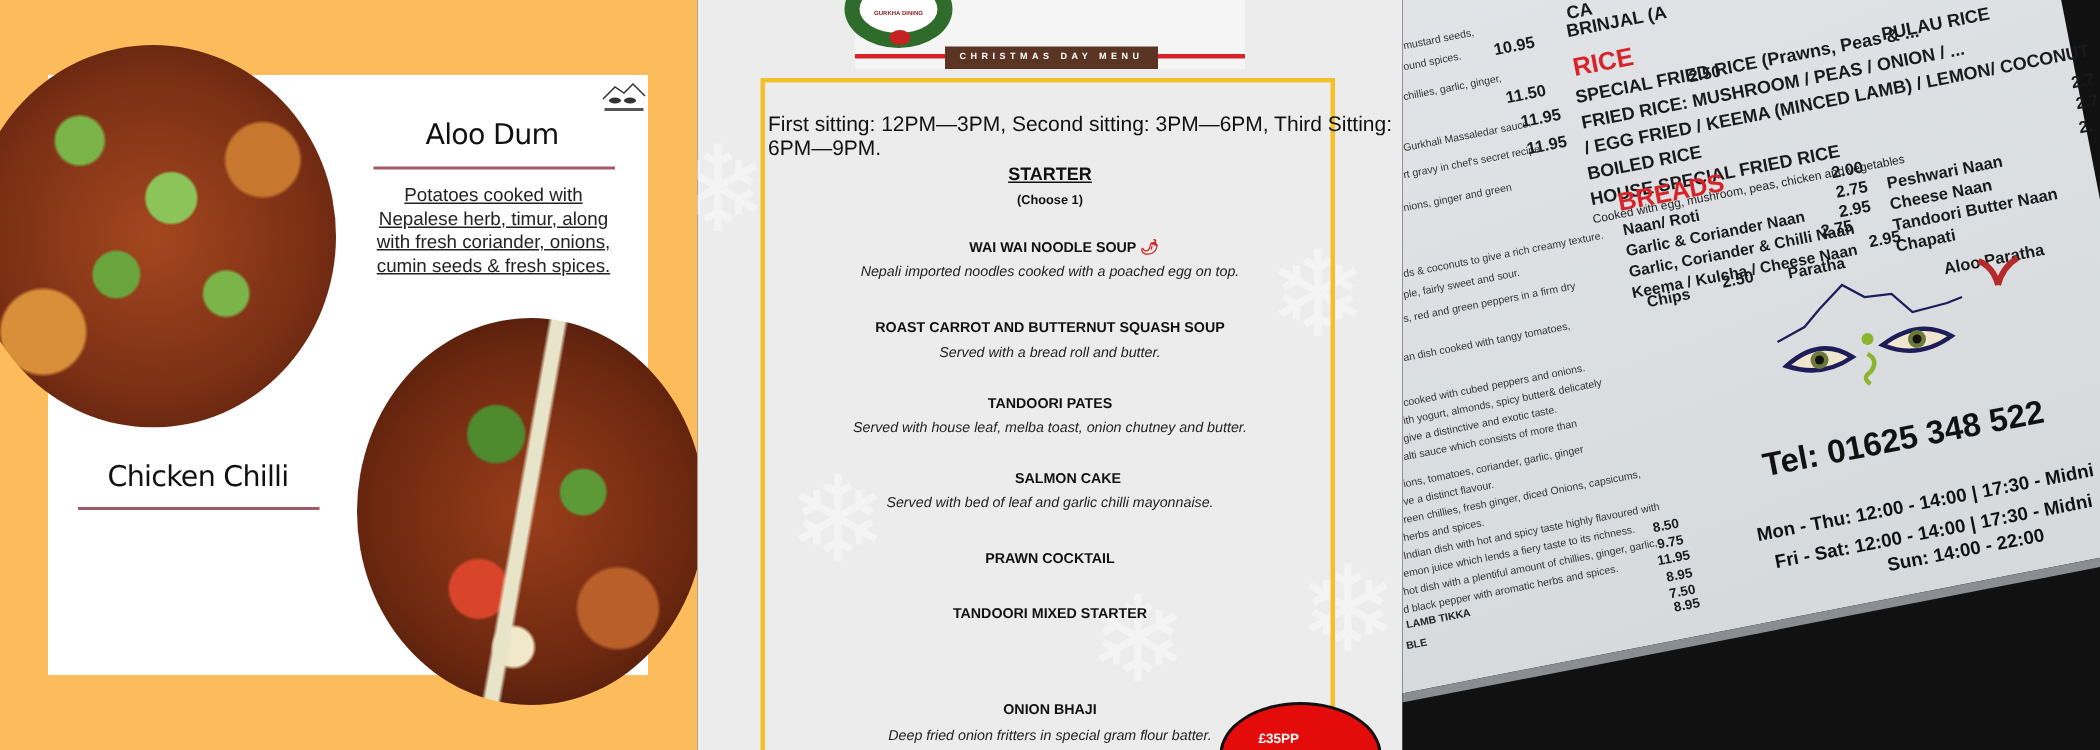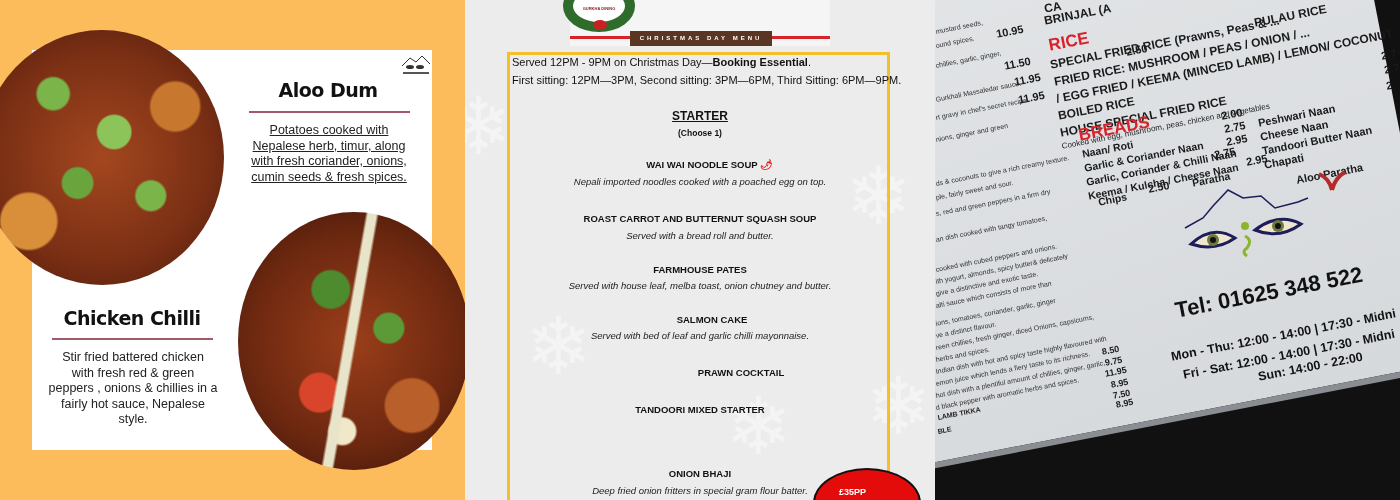--- a/index.html
+++ b/index.html
@@ -24,37 +24,37 @@
   .food-circle.c2 { left: 238px; top: 212px; width: 232px; height: 258px;
     background:
       linear-gradient(100deg, transparent 46%, #e8e4c9 47% 50%, transparent 51%),
       radial-gradient(circle at 40% 30%, #4e8a2e 0 8%, transparent 9%),
       radial-gradient(circle at 65% 45%, #5b9a36 0 7%, transparent 8%),
       radial-gradient(circle at 35% 70%, #d9452a 0 8%, transparent 9%),
       radial-gradient(circle at 45% 85%, #f0e8c8 0 5%, transparent 6%),
       radial-gradient(circle at 75% 75%, #b85f2a 0 10%, transparent 11%),
       radial-gradient(circle at 50% 50%, #9a3e1a 0%, #6d2810 60%, #3a1408 100%);
   }
-  .dish-title { position: absolute; font-family: "DejaVu Sans", sans-serif; font-weight: bold; color: #111; font-size: 19px; text-align: center; letter-spacing: -0.5px; }
+  .dish-title { position: absolute; font-family: "DejaVu Sans", sans-serif; font-weight: normal; color: #111; font-size: 19px; text-align: center; letter-spacing: -0.5px; }
   .dish-rule { position: absolute; height: 2px; background: #a25a6a; }
   .dish-desc { position: absolute; font-size: 12.5px; line-height: 15.5px; color: #222; text-align: center; }
 
   
   .panel2 { position: absolute; left: 465px; top: 0; width: 470px; height: 500px; background: #ececec; overflow: hidden; }
   .snow { position: absolute; color: #f8f8f8; font-size: 80px; opacity: 0.7; }
   .xmas-header { position: absolute; left: 105px; top: 0; width: 260px; height: 46px; background: #f5f5f5; }
   .wreath { position: absolute; left: 98px; top: -20px; width: 72px; height: 52px; border-radius: 50%; border: 10px solid #2f6b2a; background: #fff; }
   .wreath-text { position: absolute; left: 0; right: 0; top: 16px; text-align: center; font-size: 4px; color: #8b1b1b; font-weight: bold; }
   .wreath-bow { position: absolute; left: 128px; top: 20px; width: 14px; height: 10px; background: #c72222; border-radius: 50%; }
   .xmas-redline { position: absolute; left: 105px; top: 36px; width: 260px; height: 3px; background: #d9232a; }
   .xmas-banner { position: absolute; left: 165px; top: 31px; width: 142px; height: 15px; background: #5a3524; color: #fff; font-size: 6px; letter-spacing: 3px; text-align: center; line-height: 15px; font-weight: bold; }
   .menu-box { position: absolute; left: 42px; top: 52px; width: 383px; height: 470px; border: 3px solid #f4c02a; }
   .served { position: absolute; left: 47px; top: 56px; font-size: 11px; color: #111; }
   .served b { font-weight: bold; }
-  .sittings { position: absolute; left: 47px; top: 74px; font-size: 11px; color: #111; }
+  .sittings { position: absolute; left: 47px; top: 74px; font-size: 14px; color: #111; }
   .starter-title { position: absolute; left: 0; width: 470px; top: 109px; text-align: center; font-size: 12px; font-weight: bold; text-decoration: underline; color: #111; }
   .choose { position: absolute; left: 0; width: 470px; top: 128px; text-align: center; font-size: 8.5px; font-weight: bold; color: #111; }
   .item-name { position: absolute; left: 45px; width: 380px; text-align: center; font-size: 9.5px; font-weight: bold; color: #111; }
   .item-desc { position: absolute; left: 45px; width: 380px; text-align: center; font-size: 9.5px; font-style: italic; color: #222; line-height: 11px; }
   .chilli { color: #d62020; font-size: 10px; }
   .price-badge { position: absolute; left: 348px; top: 468px; width: 108px; height: 70px; border-radius: 50%; background: #e40b0b; border: 2px solid #111; }
   .price-text { position: absolute; left: 374px; top: 487px; font-size: 9px; font-weight: bold; color: #fff; text-align: center; }
 
   
   .panel3 { position: absolute; left: 935px; top: 0; width: 465px; height: 500px; background: #111; overflow: hidden; }
@@ -88,65 +88,57 @@
   <div class="dish-rule" style="left:249px; top:111px; width:161px;"></div>
   <div class="dish-desc" style="left:240px; top:123px; width:178px;text-decoration:underline;">
     <div>Potatoes cooked with</div>
     <div>Nepalese herb, timur, along</div>
     <div>with fresh coriander, onions,</div>
     <div>cumin seeds &amp; fresh spices.</div>
   </div>
 
   <div class="dish-title" style="left:52px; top:307px; width:160px;">Chicken Chilli</div>
   <div class="dish-rule" style="left:52px; top:338px; width:161px;"></div>
-  <div class="dish-desc" style="left:44px; top:350px; width:178px;">
-    <div>Stir fried battered chicken</div>
-    <div>with fresh red &amp; green</div>
-    <div>peppers , onions &amp; chillies in a</div>
-    <div>fairly hot sauce, Nepalese</div>
-    <div>style.</div>
-  </div>
 </div>
 
 <div class="panel2">
   <div class="snow" style="left:-20px; top:80px;">❄</div>
   <div class="snow" style="left:380px; top:150px;">❄</div>
   <div class="snow" style="left:60px; top:300px;">❄</div>
   <div class="snow" style="left:260px; top:380px;">❄</div>
   <div class="snow" style="left:400px; top:360px;">❄</div>
 
   <div class="xmas-header"></div>
   <div class="xmas-redline"></div>
   <div class="wreath">
     <div class="wreath-text">GURKHA DINING</div>
   </div>
   <div class="wreath-bow"></div>
   <div class="xmas-banner">CHRISTMAS DAY MENU</div>
 
   <div class="menu-box"></div>
 
-  <div class="served"><span>Served 12PM - 9PM on Christmas Day—</span><b>Booking Essential</b><span>.</span></div>
   <div class="sittings">First sitting: 12PM—3PM, Second sitting: 3PM—6PM, Third Sitting: 6PM—9PM.</div>
 
   <div class="starter-title">STARTER</div>
   <div class="choose">(Choose 1)</div>
 
   <div class="item-name" style="top:159px;padding-left:19px;"><span>WAI WAI NOODLE SOUP</span> <span class="chilli">🌶</span></div>
   <div class="item-desc" style="top:176px;">Nepali imported noodles cooked with a poached egg on top.</div>
 
   <div class="item-name" style="top:213px;">ROAST CARROT AND BUTTERNUT SQUASH SOUP</div>
   <div class="item-desc" style="top:230px;">Served with a bread roll and butter.</div>
 
-  <div class="item-name" style="top:264px;">FARMHOUSE PATES</div>
+  <div class="item-name" style="top:264px;">TANDOORI PATES</div>
   <div class="item-desc" style="top:280px;">Served with house leaf, melba toast, onion chutney and butter.</div>
 
   <div class="item-name" style="top:314px;margin-left:12px;">SALMON CAKE</div>
   <div class="item-desc" style="top:330px;">Served with bed of leaf and garlic chilli mayonnaise.</div>
 
-  <div class="item-name" style="top:367px;margin-left:41px;">PRAWN COCKTAIL</div>
+  <div class="item-name" style="top:367px;">PRAWN COCKTAIL</div>
 
   <div class="item-name" style="top:404px;">TANDOORI MIXED STARTER</div>
 
   <div class="item-name" style="top:468px;">ONION BHAJI</div>
   <div class="item-desc" style="top:485px;">Deep fried onion fritters in special gram flour batter.</div>
 
   <div class="price-badge"></div>
   <div class="price-text">£35PP</div>
 </div>
 

